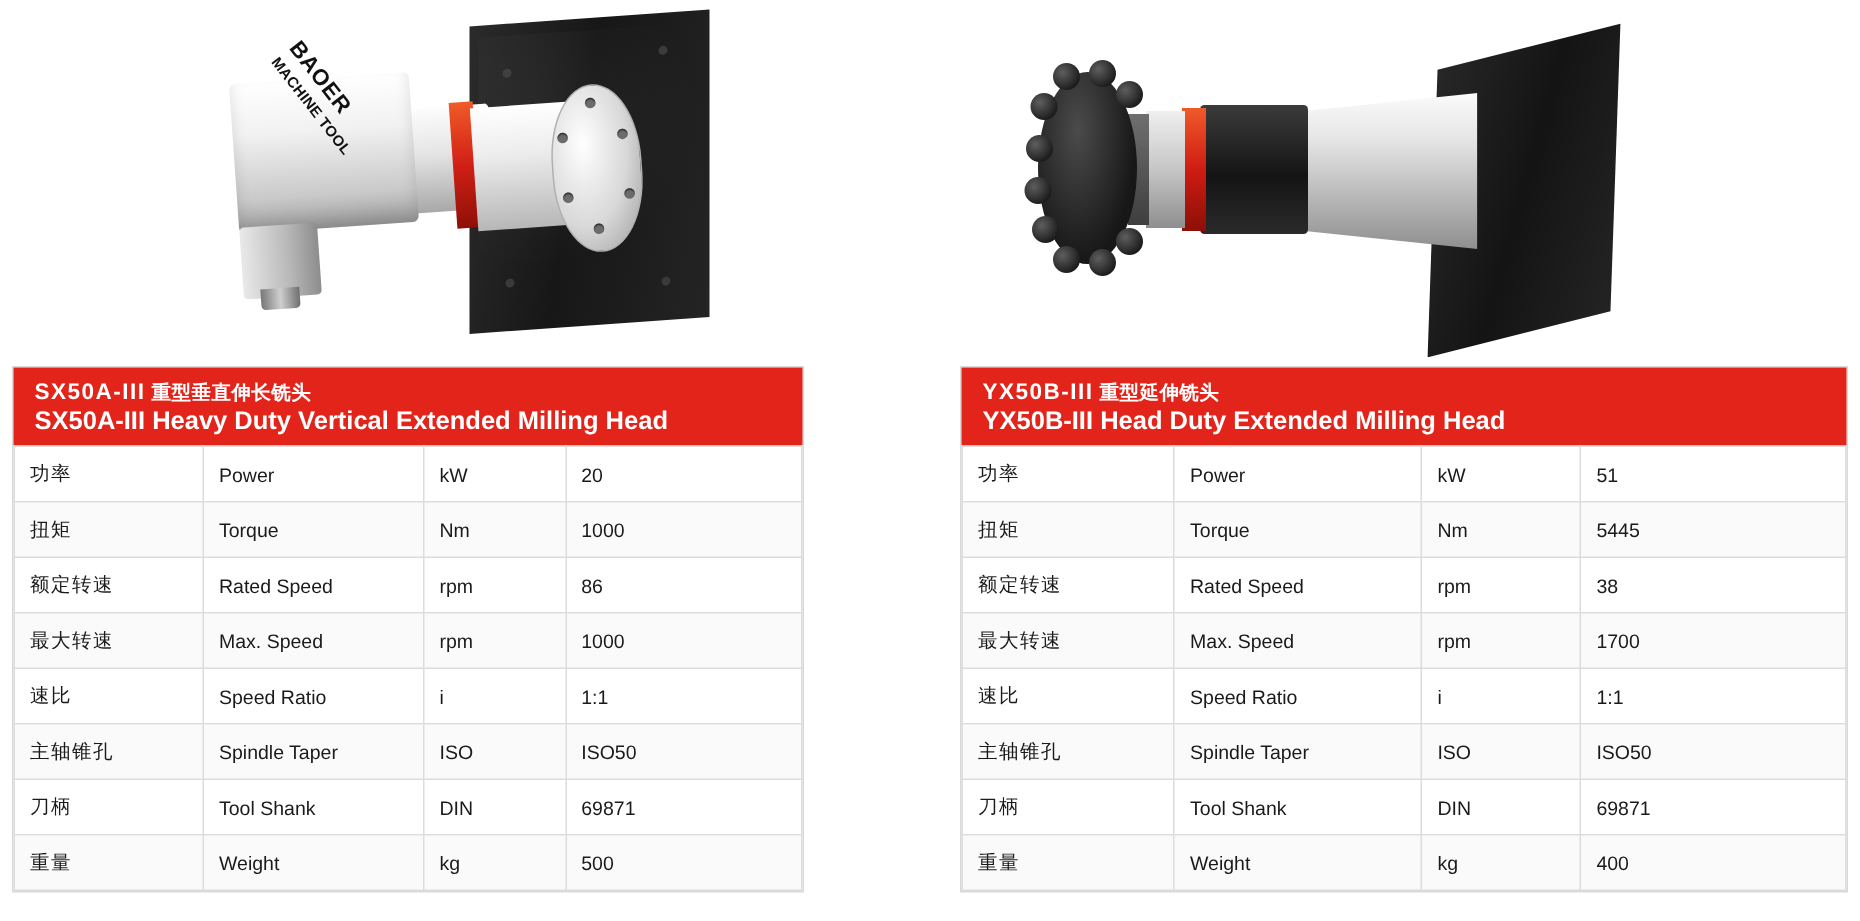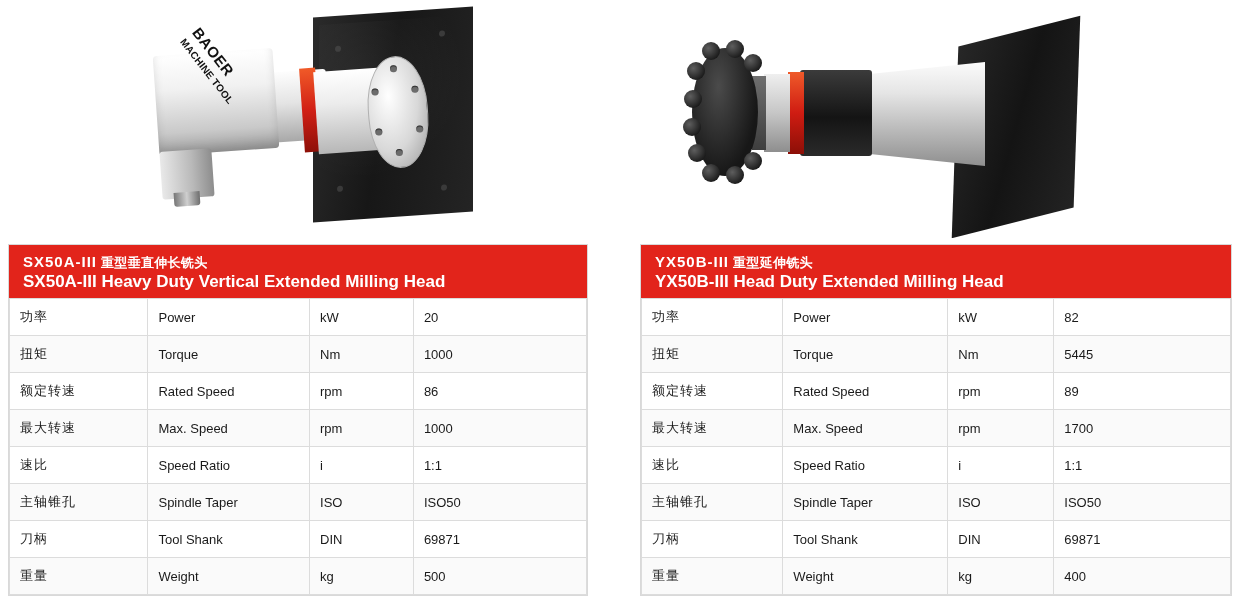--- a/index.html
+++ b/index.html
@@ -246,21 +246,21 @@
     background: #ffffff;
     overflow: hidden;
     white-space: nowrap;
   }
   table.spec-table tr:nth-child(even) td { background: #fafafa; }
   .col-cn { width: 24%; }
   .col-en { width: 28%; }
   .col-unit { width: 18%; }
   .col-val { width: 30%; }
   .cell-cn { letter-spacing: 1px; }
-  .panel-left .spec { width: 580px; }
+  .panel-left .spec { width: 528px; }
   .panel-right .spec { width: 592px; }
   .panel-left .spec-table td { padding: 9px 10px; }
 </style>
 </head>
 <body>
 
 <div class="page">
 
   <div class="panel panel-left">
 
@@ -394,33 +394,33 @@
           <col class="col-cn">
             <col class="col-en">
             <col class="col-unit">
             <col class="col-val">
         </colgroup>
         <tbody>
           <tr>
             <td class="cell-cn">功率</td>
             <td>Power</td>
             <td>kW</td>
-            <td>82</td>
+            <td>51</td>
           </tr>
           <tr>
             <td class="cell-cn">扭矩</td>
             <td>Torque</td>
             <td>Nm</td>
             <td>5445</td>
           </tr>
           <tr>
             <td class="cell-cn">额定转速</td>
             <td>Rated Speed</td>
             <td>rpm</td>
-            <td>89</td>
+            <td>38</td>
           </tr>
           <tr>
             <td class="cell-cn">最大转速</td>
             <td>Max. Speed</td>
             <td>rpm</td>
             <td>1700</td>
           </tr>
           <tr>
             <td class="cell-cn">速比</td>
             <td>Speed Ratio</td>

